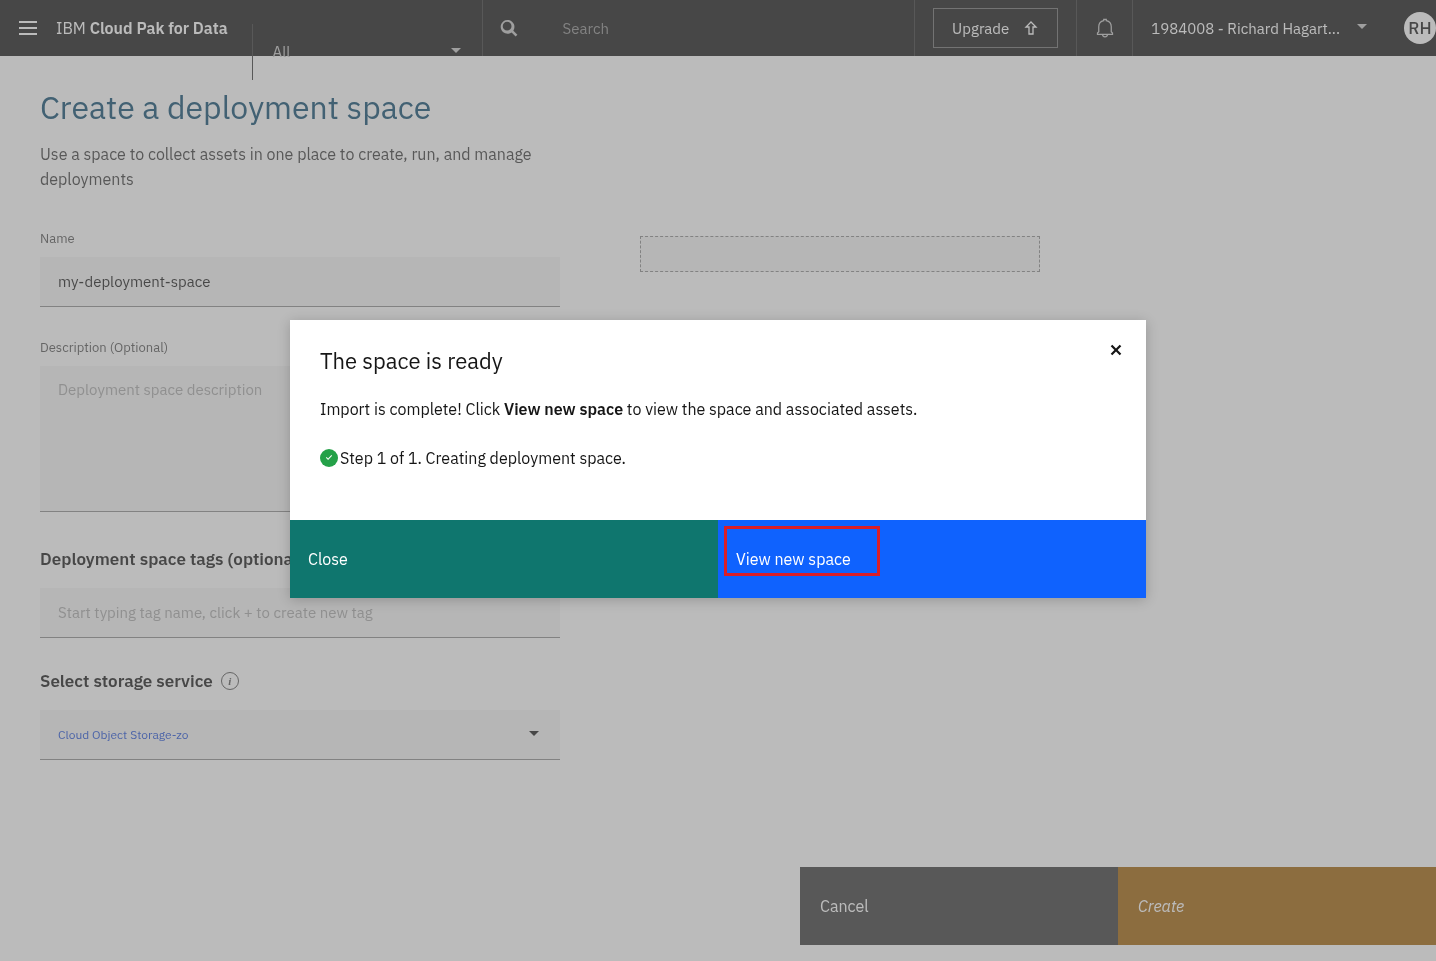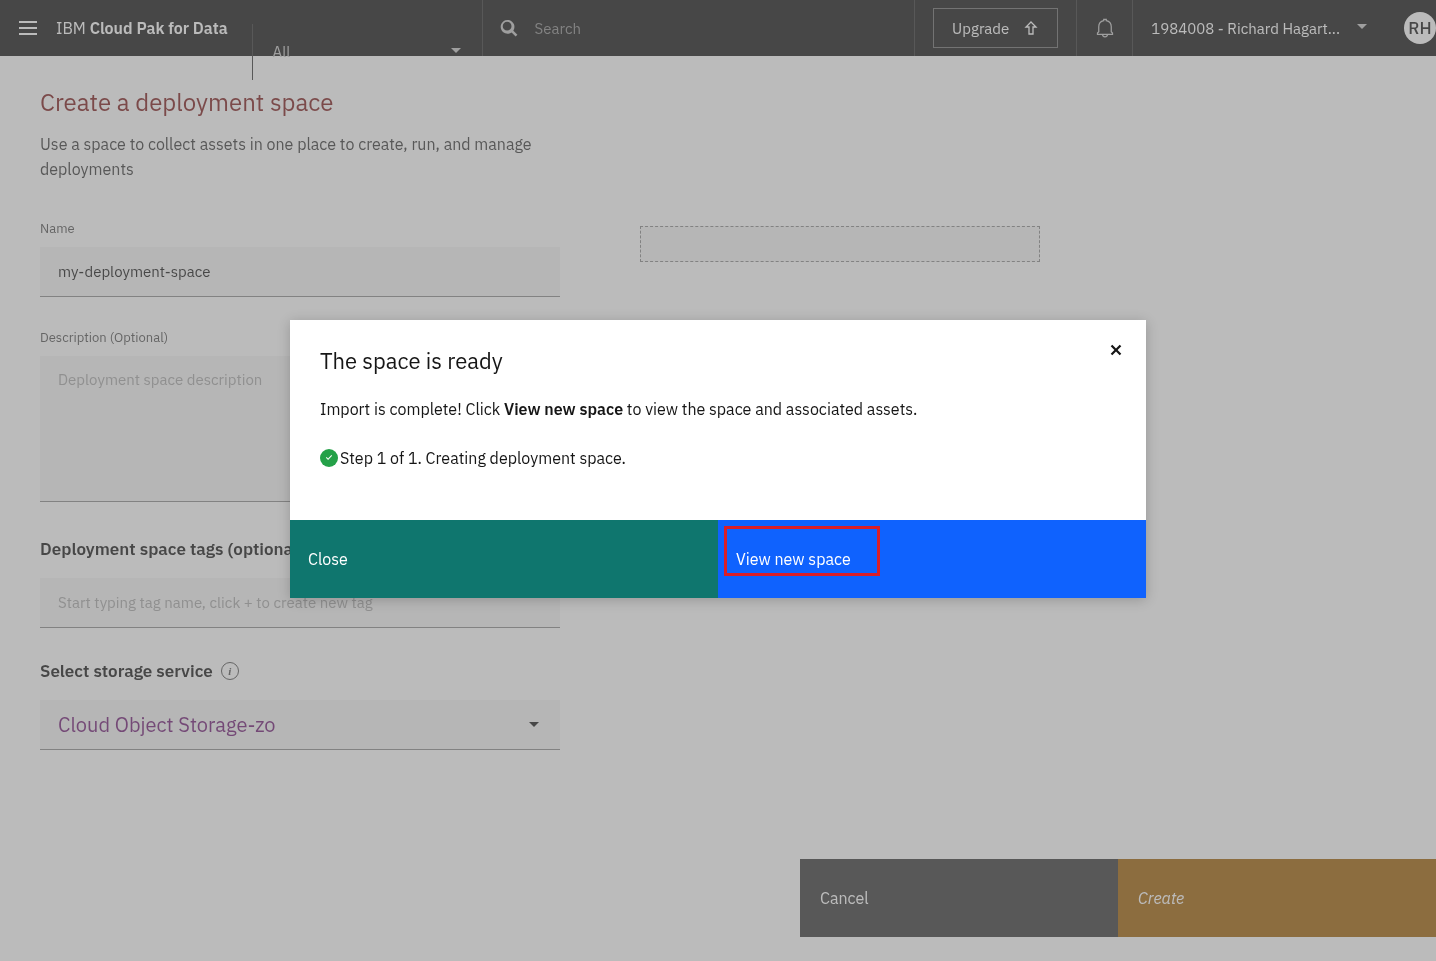--- a/index.html
+++ b/index.html
@@ -8,60 +8,60 @@
   
   .header { height: 56px; background: #161616; display: flex; align-items: center; color: #fff; }
   .hamburger { width: 56px; height: 56px; display:flex; align-items:center; justify-content:center; cursor:pointer; }
   .hamburger-lines { display:flex; flex-direction:column; gap:4px; }
   .hamburger-lines span { width:18px; height:2px; background:#fff; display:block; }
   .brand { font-size:16px; padding-right: 24px; white-space:nowrap; }
   .brand .bold { font-weight:600; }
   .dropdown { height:56px; display:flex; align-items:center; padding:0 24px 0 20px; color:#c6c6c6; font-size:15px; border-left:1px solid #393939; position:relative; width:230px;margin-top:47px; }
   .dropdown .chev { position:absolute; right:18px; }
   .chev svg { width:16px; height:16px; fill:#c6c6c6; }
-  .search-area { display:flex; align-items:center; flex:1; height:56px; border-left:1px solid #393939; padding:0 16px; color:#8d8d8d; font-size:15px; }
+  .search-area { display:flex; align-items:center; flex:1; height:56px; border-left:1px solid #393939; padding:0 16px; color:#8d8d8d; font-size:15px;gap:28px; }
   .search-area svg { width:20px; height:20px; fill:#c6c6c6; margin-right:16px; }
   .upgrade-wrap { height:56px; display:flex; align-items:center; padding:0 18px; border-left:1px solid #393939; }
   .upgrade-btn { border:1px solid #6f6f6f; color:#fff; background:transparent; height:40px; padding:0 18px; display:flex; align-items:center; gap:14px; font-size:15px; cursor:pointer; }
   .upgrade-btn svg { width:16px; height:16px; fill:#fff; }
   .bell-wrap { width:56px; height:56px; display:flex; align-items:center; justify-content:center; border-left:1px solid #393939; }
   .bell-wrap svg { width:20px; height:20px; fill:#c6c6c6; }
   .account { height:56px; display:flex; align-items:center; padding:0 18px; border-left:1px solid #393939; color:#fff; font-size:15px; max-width:270px; }
   .account .chev { margin-left:14px; }
   .avatar { width:32px; height:32px; border-radius:50%; background:#fff; color:#161616; font-size:17px; display:flex; align-items:center; justify-content:center; margin-left:8px; font-weight:500; }
   .avatar-wrap { height:56px; display:flex; align-items:center; padding-left:8px; }
 
   
   .page-title-block { padding: 30px 40px 38px 40px; }
-  .page-title-block h1 { font-size:24px; font-weight:400; color:#7f1d1d; margin-bottom:14px; }
+  .page-title-block h1 { font-size:32px; font-weight:400; color:#0c4a6e; margin-bottom:14px; }
   .page-title-block p { font-size:16px; color:#393939; max-width:560px; line-height:1.55; }
 
   .content { display:flex; padding: 0 40px; gap: 80px; }
   .col-left { width: 520px; }
   .col-right { width: 440px; padding-top: 6px; }
 
   .field-label { font-size:13px; color:#525252; margin-bottom:10px; display:block; }
   .text-input { width:100%; height:50px; background:#f4f4f4; border:none; border-bottom:1px solid #8d8d8d; padding:0 18px; font-size:15px; color:#161616; }
   .text-input::placeholder { color:#a8a8a8; }
   .textarea { width:100%; height:146px; background:#f4f4f4; border:none; border-bottom:1px solid #8d8d8d; padding:14px 18px; font-size:15px; color:#161616; resize:none; }
   .textarea::placeholder { color:#a8a8a8; }
 
   .field-block { margin-bottom:32px; }
 
   .section-label { font-size:17px; font-weight:600; color:#161616; margin-bottom:18px; display:flex; align-items:center; gap:8px; }
   .info-icon { width:18px; height:18px; border:1px solid #525252; border-radius:50%; display:inline-flex; align-items:center; justify-content:center; font-size:11px; color:#525252; font-style:italic; font-family: Georgia, serif; }
 
-  .select-box { width:100%; height:50px; background:#f4f4f4; border:none; border-bottom:1px solid #8d8d8d; padding:0 18px; font-size:20px; color:#701a75; display:flex; align-items:center; justify-content:space-between; cursor:pointer;text-align:right; }
+  .select-box { width:100%; height:50px; background:#f4f4f4; border:none; border-bottom:1px solid #8d8d8d; padding:0 18px; font-size:12px; color:#1d4ed8; display:flex; align-items:center; justify-content:space-between; cursor:pointer;text-align:right; }
   .select-box .chev svg { fill:#161616; }
 
   .right-desc { font-size:15px; color:#393939; line-height:1.6; margin-bottom:22px; }
   .dropzone { width:400px; height:36px; border:1px dashed #8d8d8d; background:#f4f4f4; }
 
   
-  .footer { position:absolute; bottom:24px; right:0; display:flex; height:78px; }
+  .footer { position:absolute; bottom:16px; right:0; display:flex; height:78px; }
   .footer button { width:318px; height:78px; border:none; text-align:left; padding:0 20px; font-size:16px; cursor:pointer; }
   .btn-cancel { background:#393939; color:#fff; }
   .btn-create { background:#a16207; color:#fff;font-style:italic; }
 
   
   .overlay { position:absolute; inset:0; background:rgba(120,120,120,0.5); }
 
   
   .modal { position:absolute; top:320px; left:50%; transform:translateX(-50%); width:856px; background:#fff; box-shadow:0 2px 12px rgba(0,0,0,0.2); }
   .modal-body { padding: 26px 30px 52px 30px; position:relative; }

